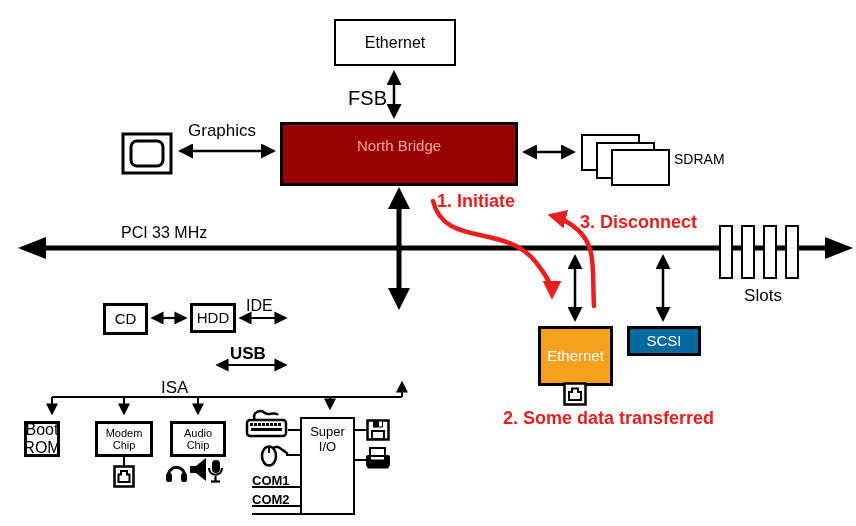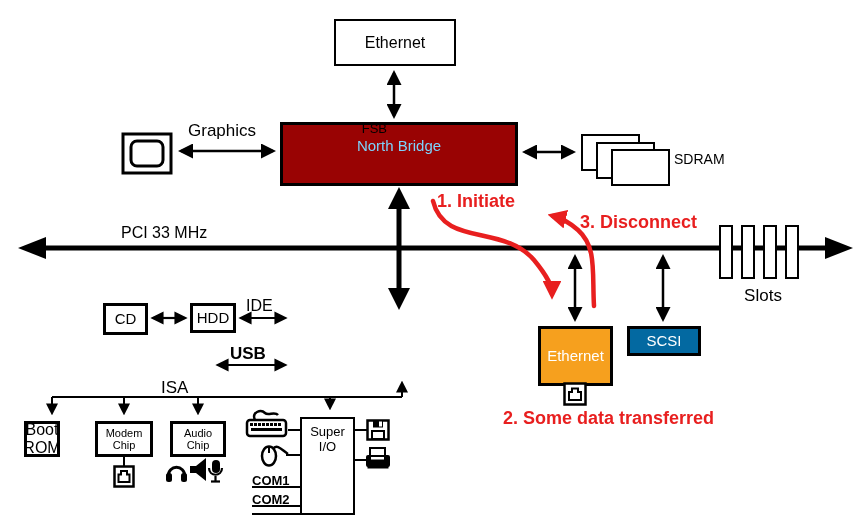--- a/index.html
+++ b/index.html
@@ -80,21 +80,21 @@
       <path d="M355,430 H367"></path>
       <path d="M355,460 H367"></path>
     </g>
 
     <path d="M433,201 C444,247 503,224 534,260 C548,277 552,286 552,294" stroke="#e81f1f" stroke-width="4.5" fill="none" stroke-linecap="round" marker-end="url(#ar)"></path>
     <path d="M594,306 C592,272 597,247 578,230 C569,222 561,218 553,216" stroke="#e81f1f" stroke-width="4.5" fill="none" stroke-linecap="round" marker-end="url(#ar)"></path>
   </svg>
 
   <div class="box" style="left:334px;top:19px;width:122px;height:47px;font-size:16px;">Ethernet</div>
 
-  <div class="box thick" style="left: 280px; top: 122px; width: 238px; height: 64px; font-size: 15px; color: #7dd3fc; padding-bottom: 16px; background-color: rgb(153, 3, 3);">North Bridge</div>
+  <div class="box thick" style="left: 280px; top: 122px; width: 238px; height: 64px; font-size: 15px; color: #fca5a5; padding-bottom: 16px; background-color: rgb(153, 3, 3);">North Bridge</div>
 
 
   <div class="box thick" style="left: 538px; top: 326px; width: 75px; height: 60px; font-size: 15px; color: rgb(255, 255, 255); background-color: rgb(246, 160, 30);">Ethernet</div>
 
   <div class="box thick" style="left: 627px; top: 326px; width: 74px; height: 30px; font-size: 15px; color: rgb(255, 255, 255); background-color: #0369a1;">SCSI</div>
 
   <div class="box thick" style="left:103px;top:303px;width:45px;height:32px;font-size:15px;">CD</div>
 
   <div class="box thick" style="left:190px;top:303px;width:46px;height:30px;font-size:15px;">HDD</div>
 
@@ -180,21 +180,21 @@
     <rect x="6" y="12" width="12" height="8" fill="none" stroke="#000" stroke-width="2"></rect>
   </svg>
 
   <svg class="icon" style="left:365px;top:447px;" width="27" height="24">
     <rect x="5" y="1" width="15" height="9" fill="#fff" stroke="#000" stroke-width="2"></rect>
     <rect x="1" y="8" width="24" height="12" rx="2" fill="#000"></rect>
     <rect x="3" y="16" width="20" height="5" fill="#000" stroke="#000" stroke-width="1"></rect>
     <rect x="6" y="10" width="13" height="2.5" fill="#fff"></rect>
   </svg>
 
-  <div class="lbl" style="left:345px;top:87px;width:42px;font-size:13px;text-align:right;margin-top:34px;">FSB</div>
+  <div class="lbl" style="left:345px;top:87px;width:42px;font-size:20px;text-align:right;">FSB</div>
   <div class="lbl" style="left:188px;top:121px;font-size:17px;">Graphics</div>
   <div class="lbl" style="left:674px;top:151px;font-size:14px;">SDRAM</div>
   <div class="lbl" style="left:121px;top:224px;font-size:16px;">PCI 33 MHz</div>
   <div class="lbl" style="left:737px;top:286px;width:52px;text-align:center;font-size:17px;">Slots</div>
   <div class="lbl" style="left:246px;top:297px;font-size:16px;">IDE</div>
   <div class="lbl" style="left:230px;top:344px;font-size:17px;font-weight:bold;">USB</div>
   <div class="lbl" style="left:161px;top:378px;font-size:17px;">ISA</div>
   <div class="lbl" style="left:252px;top:473px;font-size:13px;font-weight:bold;">COM1</div>
   <div class="lbl" style="left:252px;top:492px;font-size:13px;font-weight:bold;">COM2</div>
 

